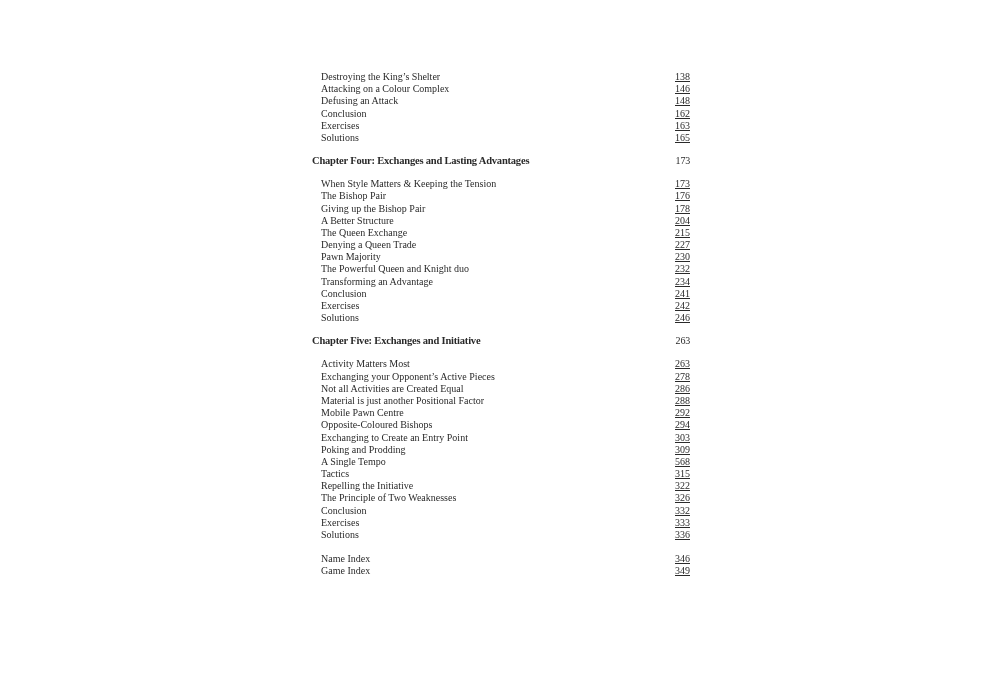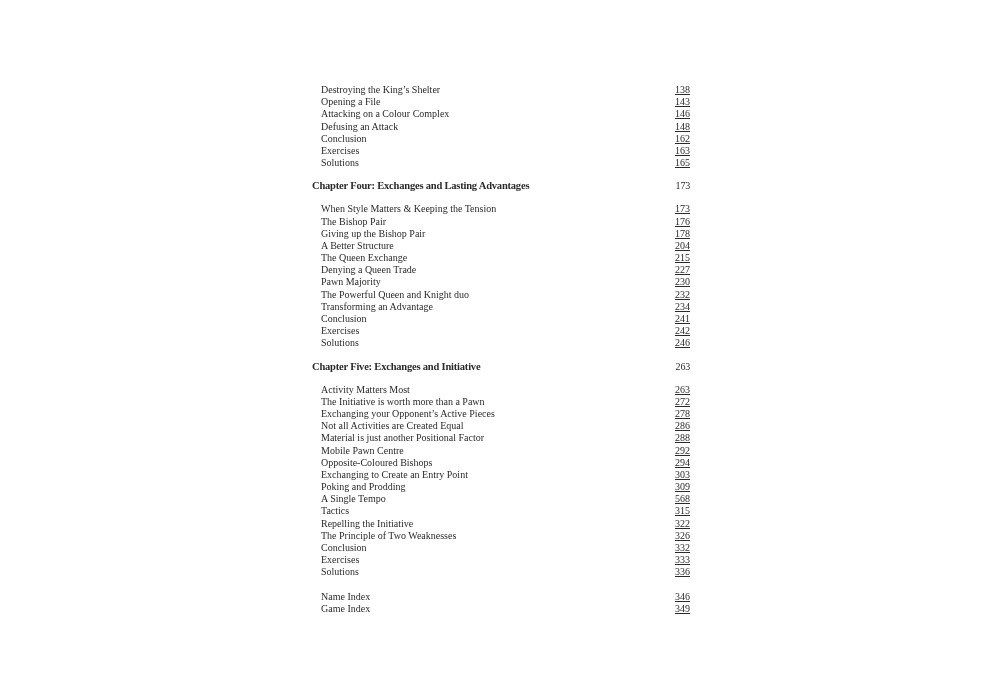--- a/index.html
+++ b/index.html
@@ -11,21 +11,21 @@
     width: 1000px;
     height: 675px;
     position: relative;
     overflow: hidden;
     font-family: "Liberation Serif", "DejaVu Serif", serif;
     color: #2a2a2a;
   }
   .page {
     position: absolute;
     left: 312px;
-    top: 84px;
+    top: 71px;
     width: 378px;
   }
   .row {
     display: flex;
     justify-content: space-between;
     align-items: baseline;
     height: 12.2px;
     line-height: 12.2px;
     font-size: 10px;
   }
@@ -50,24 +50,20 @@
 <body>
 
 <div class="page">
 
   <div>
     <div class="row">
         <span class="title">Destroying the King’s Shelter</span>
         <span class="pg">138</span>
       </div>
     <div class="row">
-        <span class="title">Opening a File</span>
-        <span class="pg">143</span>
-      </div>
-    <div class="row">
         <span class="title">Attacking on a Colour Complex</span>
         <span class="pg">146</span>
       </div>
     <div class="row">
         <span class="title">Defusing an Attack</span>
         <span class="pg">148</span>
       </div>
     <div class="row">
         <span class="title">Conclusion</span>
         <span class="pg">162</span>
@@ -146,24 +142,20 @@
     <div class="chapter">
         <span>Chapter Five: Exchanges and Initiative</span>
         <span class="pg">263</span>
       </div>
     <div class="gap-after-chapter"></div>
     <div class="row">
         <span class="title">Activity Matters Most</span>
         <span class="pg">263</span>
       </div>
     <div class="row">
-        <span class="title">The Initiative is worth more than a Pawn</span>
-        <span class="pg">272</span>
-      </div>
-    <div class="row">
         <span class="title">Exchanging your Opponent’s Active Pieces</span>
         <span class="pg">278</span>
       </div>
     <div class="row">
         <span class="title">Not all Activities are Created Equal</span>
         <span class="pg">286</span>
       </div>
     <div class="row">
         <span class="title">Material is just another Positional Factor</span>
         <span class="pg">288</span>

